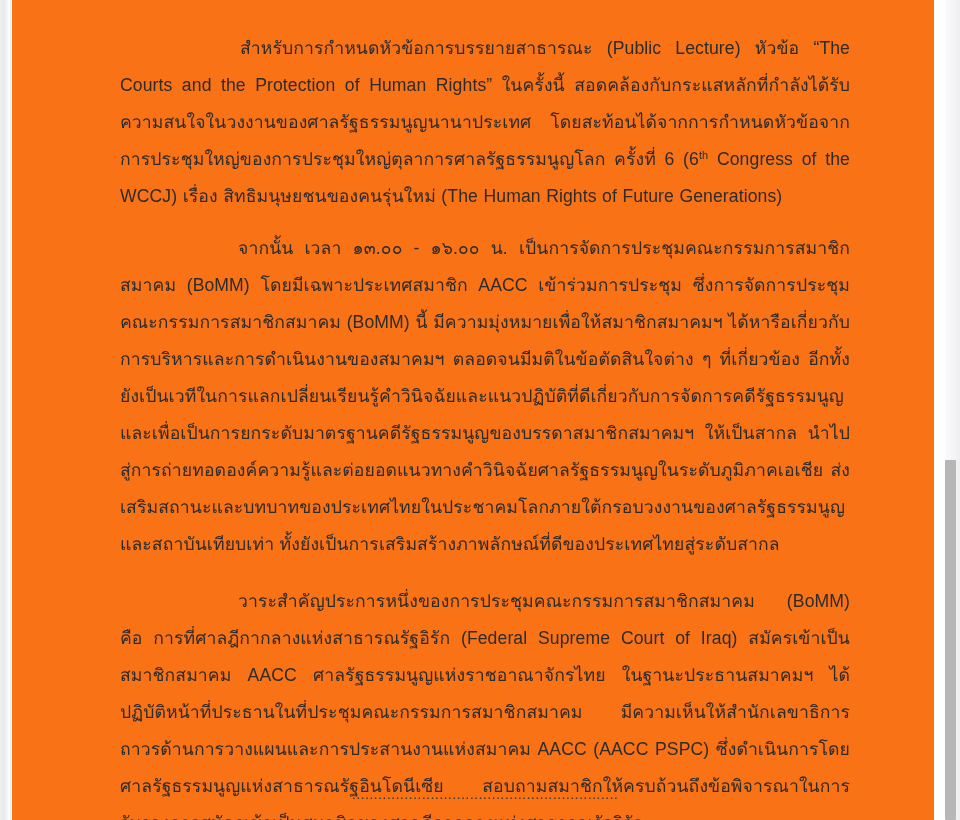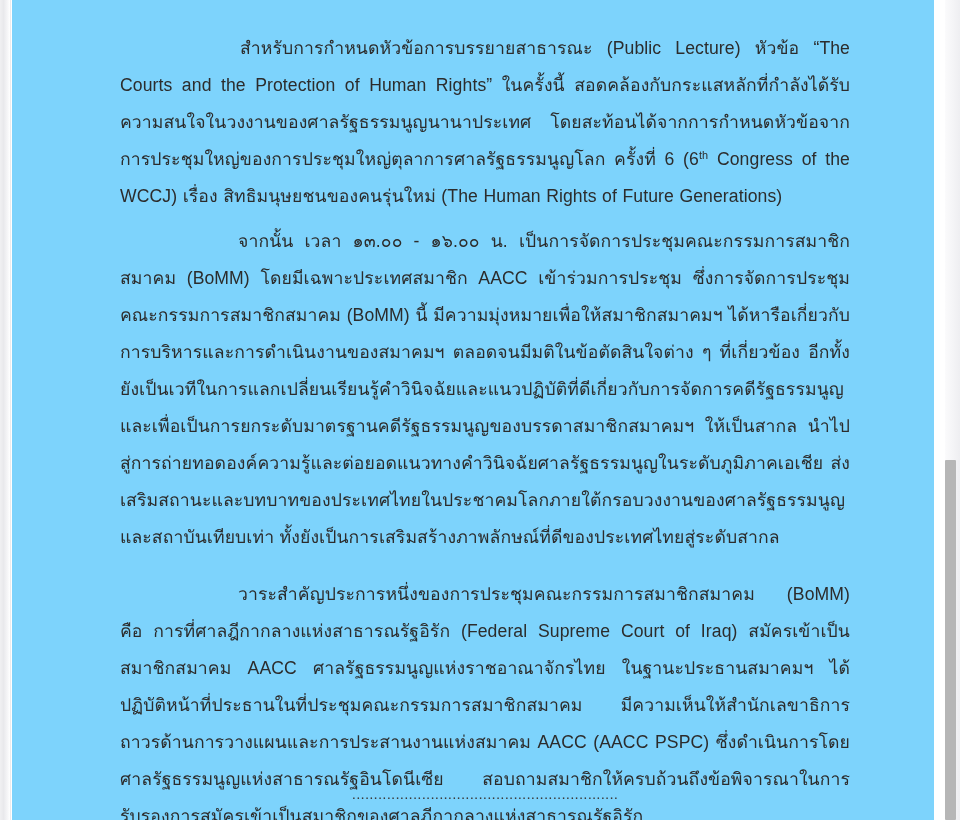--- a/index.html
+++ b/index.html
@@ -38,21 +38,21 @@
     box-sizing: border-box;
   }
 
   
   #page {
     position: absolute;
     left: 12px;
     top: 0;
     width: 922px;
     height: 820px;
-    background: #7dd3fc;
+    background: #f97316;
     overflow: hidden;
     padding-left: 22px;
   }
 
   
   #scrollbar-track {
     position: absolute;
     right: 0;
     top: 0;
     width: 26px;
@@ -94,21 +94,21 @@
     text-align: justify;
     text-justify: inter-word;
     letter-spacing: 0.1px;
     word-spacing: 0.5px;
     text-indent: 120px;
     font-weight: 400;
   }
   .para.p2 { text-indent: 118px; }
   .para.p3 { text-indent: 118px; }
 
-  .para + .para { margin-top: 8px; }
+  .para + .para { margin-top: 15px; }
 
   
   #para-3 { margin-top: 20px; }
 
   sup {
     font-size: 0.62em;
     vertical-align: 0.52em;
     line-height: 0;
   }
 

